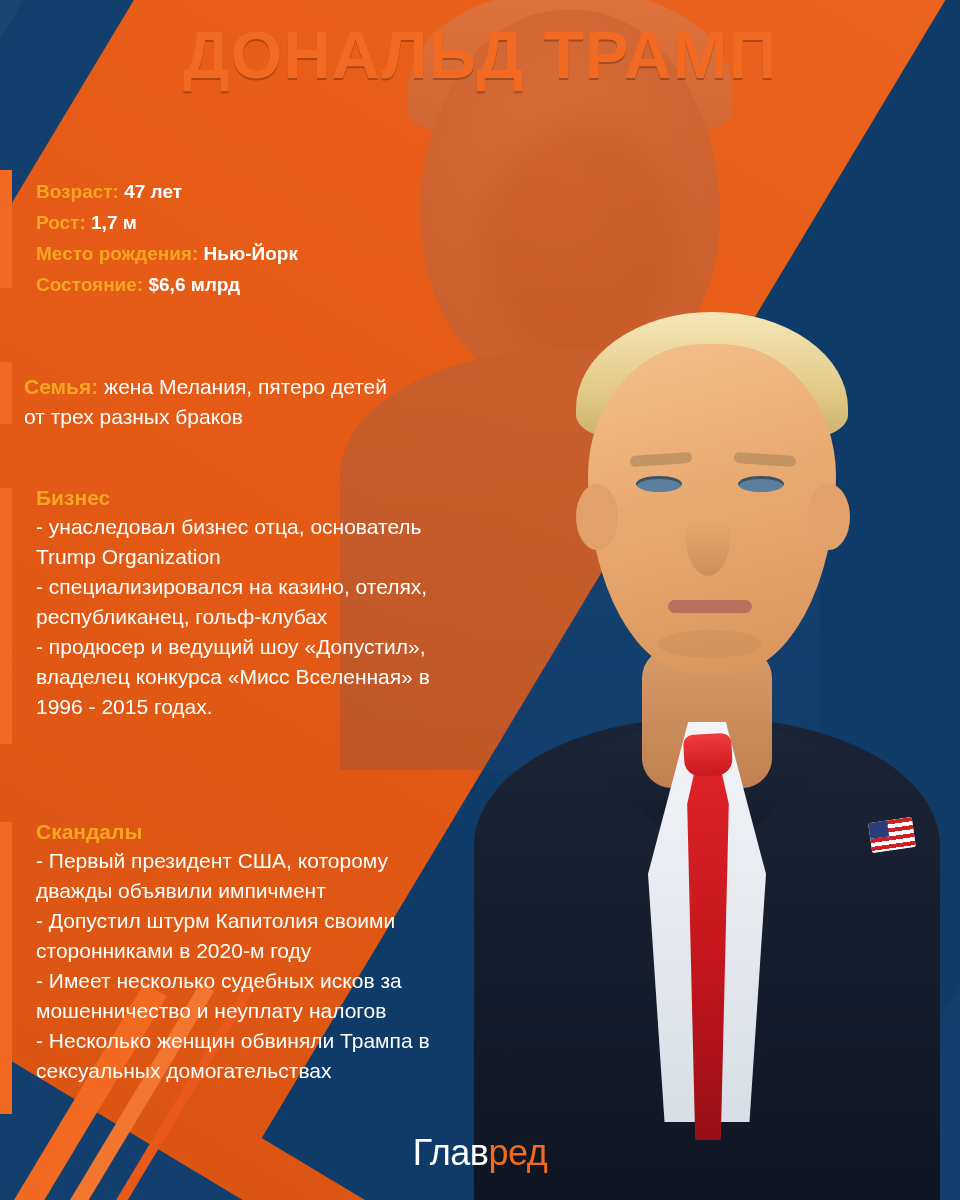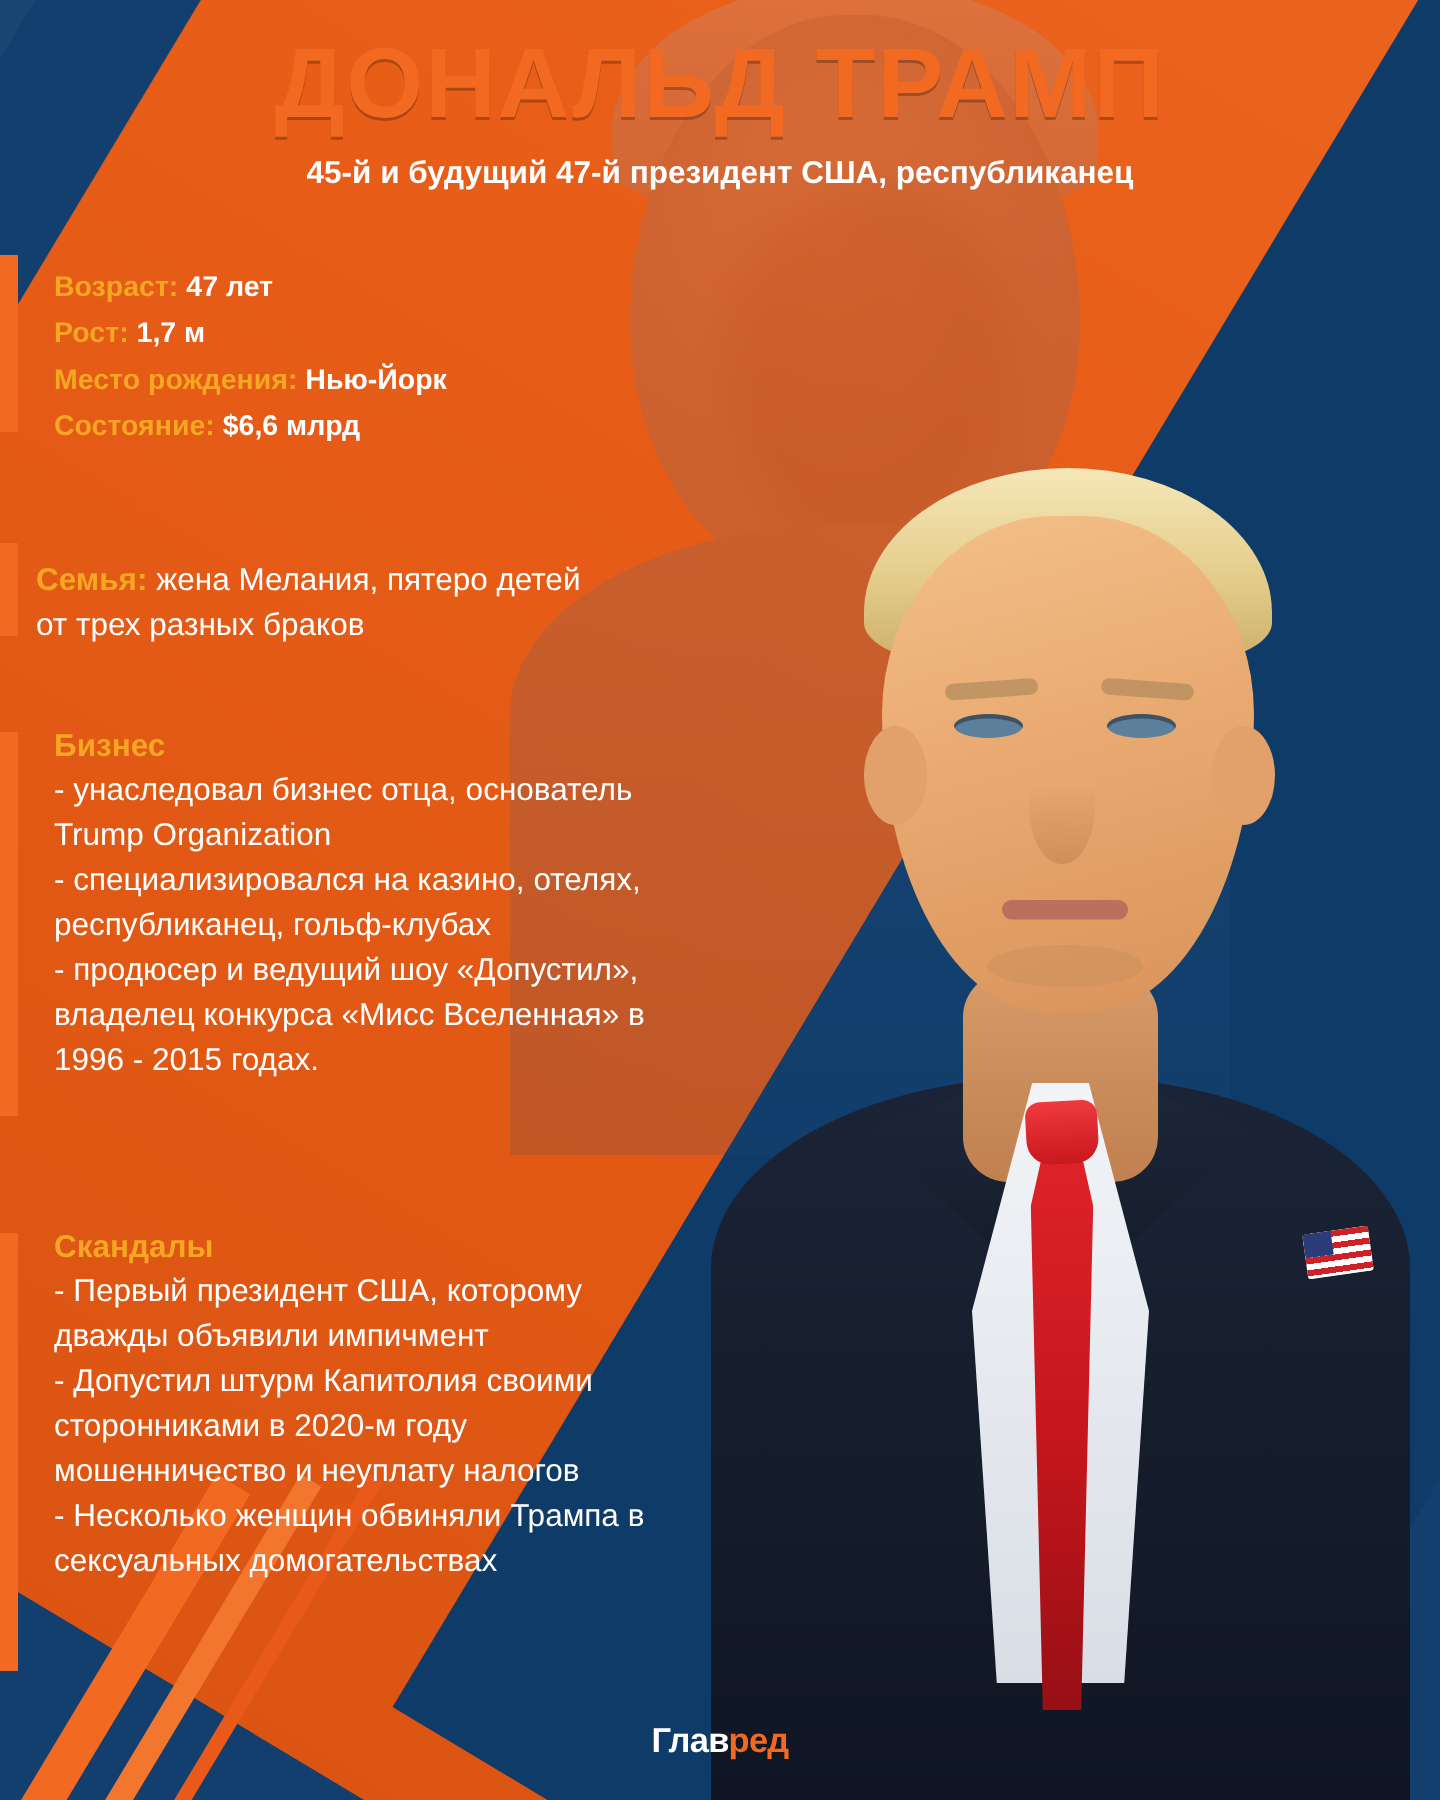--- a/index.html
+++ b/index.html
@@ -291,22 +291,22 @@
     color: #ffffff;
   }
   .inline-title { color: #f5a623; font-weight: bold; }
 
   
   .logo {
     position: absolute;
     left: 0; right: 0;
     bottom: 26px;
     text-align: center;
-    font-size: 23px;
-    font-weight: bold;
+    font-size: 36px;
+    font-weight: normal;
     letter-spacing: -0.5px;
   }
   .logo .w { color: #ffffff; }
   .logo .o { color: #f26a21; }
 </style>
 </head>
 <body>
 
 <div id="poster">
 
@@ -346,21 +346,20 @@
     <div class="p-nose"></div>
     <div class="p-mouth"></div>
     <div class="p-chin"></div>
     <div class="p-flag">
       <div class="stripes"></div>
       <div class="canton"></div>
     </div>
   </div>
 
   <div class="headline">ДОНАЛЬД ТРАМП</div>
-  <div class="subhead">45-й и будущий 47-й президент США, республиканец</div>
 
   <div class="tick" style="top:170px;height:118px;"></div>
   <div class="block kv" style="left:36px; top:176px; width:420px;">
     <div>
       <span class="k">Возраст:</span>
       <span class="v">47 лет</span>
     </div>
     <div>
       <span class="k">Рост:</span>
       <span class="v">1,7 м</span>
@@ -396,20 +395,21 @@
     <div class="sec-body">1996 - 2015 годах.</div>
   </div>
 
   <div class="tick" style="top:822px;height:292px;"></div>
   <div class="block" style="left:36px; top:820px; width:500px;">
     <div class="sec-title">Скандалы</div>
     <div class="sec-body">- Первый президент США, которому</div>
     <div class="sec-body">дважды объявили импичмент</div>
     <div class="sec-body">- Допустил штурм Капитолия своими</div>
     <div class="sec-body">сторонниками в 2020-м году</div>
+    <div class="sec-body">- Имеет несколько судебных исков за</div>
     <div class="sec-body">мошенничество и неуплату налогов</div>
     <div class="sec-body">- Несколько женщин обвиняли Трампа в</div>
     <div class="sec-body">сексуальных домогательствах</div>
   </div>
 
   <div class="logo">
     <span class="w">Глав</span><span class="o">ред</span>
   </div>
 
 </div>

